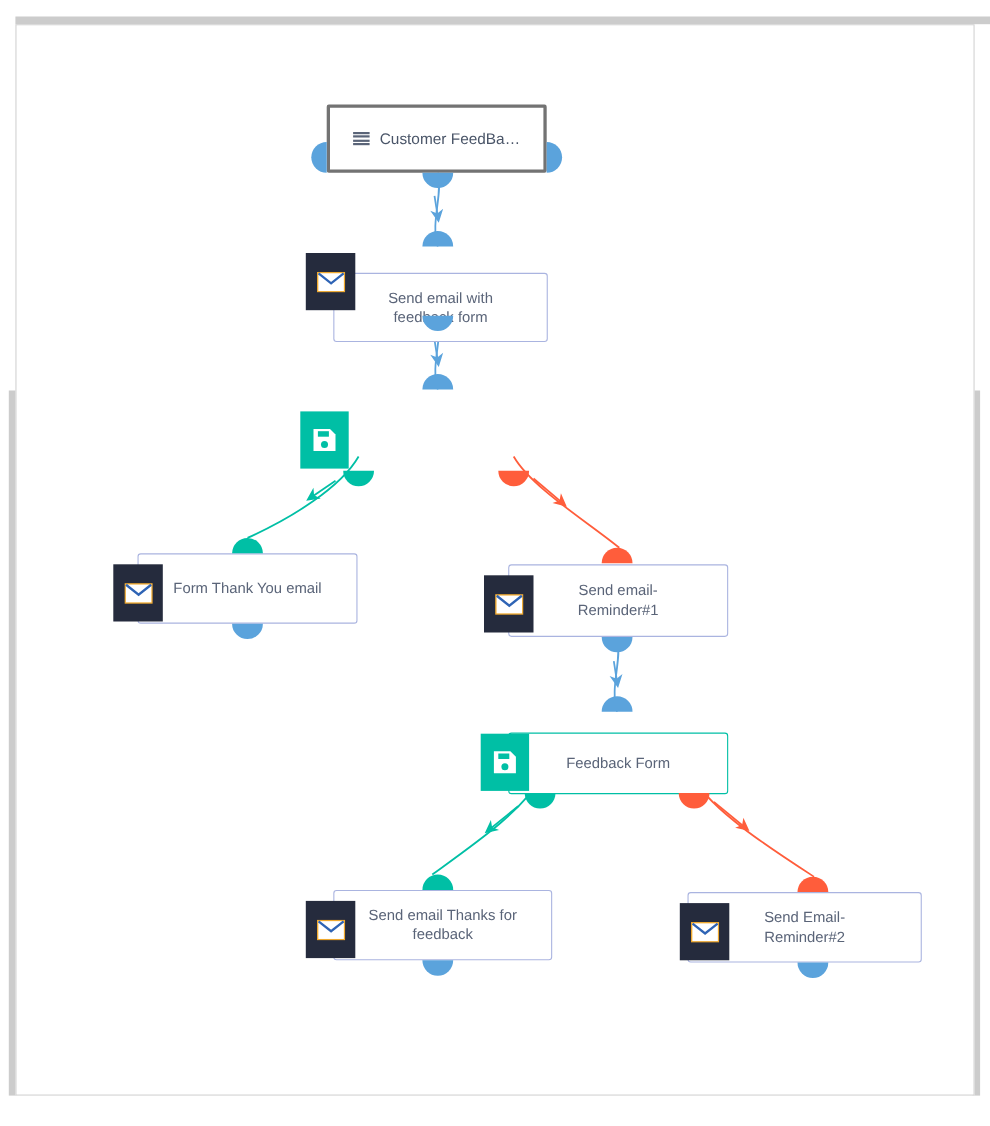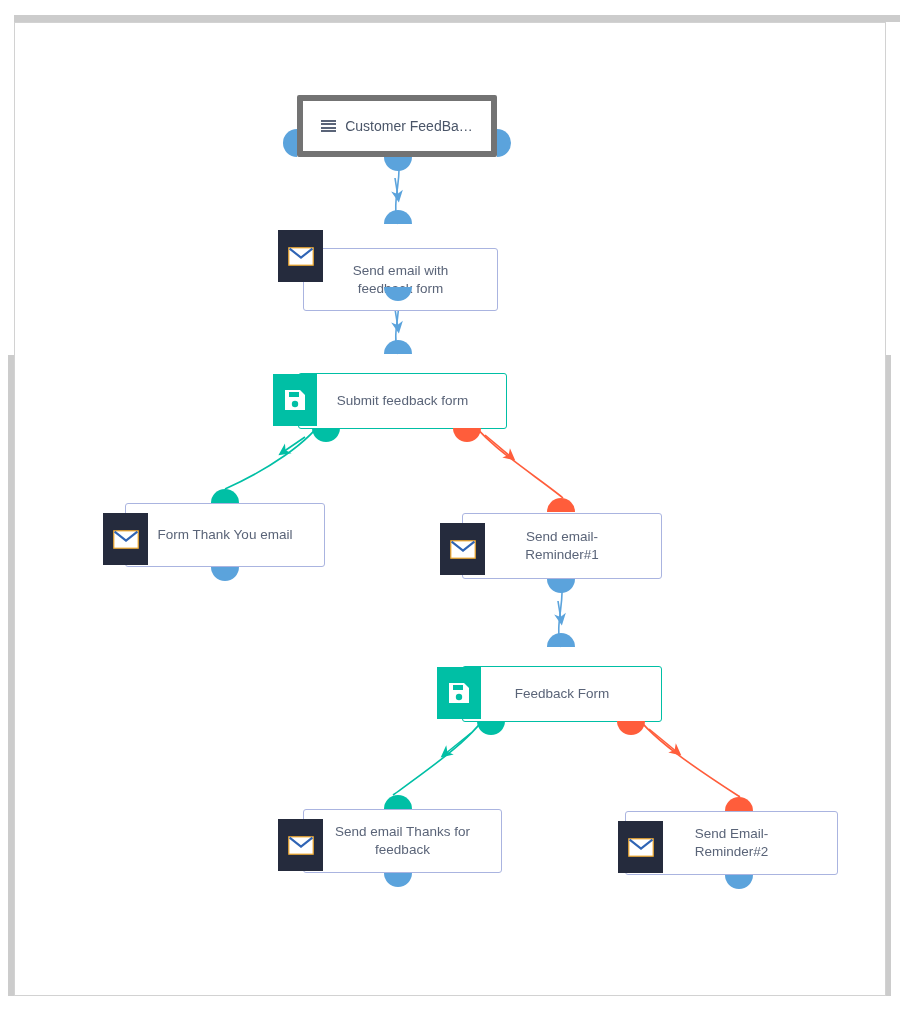--- a/index.html
+++ b/index.html
@@ -91,21 +91,21 @@
     color: #5a6478;
     font-size: 13.5px;
     line-height: 18px;
     text-align: center;
     padding: 0 10px;
     white-space: pre-line;
     user-select: none;
   }
 
   .node.start {
-    border: 6px solid #737373;
+    border: 3px solid #737373;
     border-radius: 2px;
   }
   .node.start .node-label {
     color: #4a5568;
     font-size: 14px;
     display: flex;
     align-items: center;
     gap: 9px;
     white-space: nowrap;
   }
@@ -261,23 +261,20 @@
     <div class="node-icon mail" style="left:263px; top:207px;">
       <svg width="26" height="19" viewBox="0 0 26 19">
         <rect x="0.8" y="0.8" width="24.4" height="17.4" fill="#ffffff" stroke="#f0a92e" stroke-width="1.2"></rect>
         <path d="M1.6,1.6 L13,10.6 L24.4,1.6" fill="none" stroke="#2f64b5" stroke-width="2.1"></path>
       </svg>
     </div>
 
     <div class="port top blue" style="left:369px; top:317px;"></div>
     <div class="port bottom teal" style="left:297px; top:405px;"></div>
     <div class="port bottom red" style="left:438px; top:405px;"></div>
-    <div class="node form-node" style="left:283px; top:350px; width:209px; height:56px;">
-      <div class="node-label">Submit feedback form</div>
-    </div>
     <div class="node-icon save" style="left:258px; top:351px;">
       <svg width="24" height="24" viewBox="0 0 24 24">
         <path d="M2,2 H17 L22,7 V22 H2 Z" fill="#ffffff"></path>
         <rect x="6" y="4" width="10" height="5" fill="#00bfa5"></rect>
         <circle cx="12" cy="16" r="3.2" fill="#00bfa5"></circle>
       </svg>
     </div>
 
     <div class="port top teal" style="left:196px; top:466px;"></div>
     <div class="port bottom blue" style="left:196px; top:544px;"></div>

